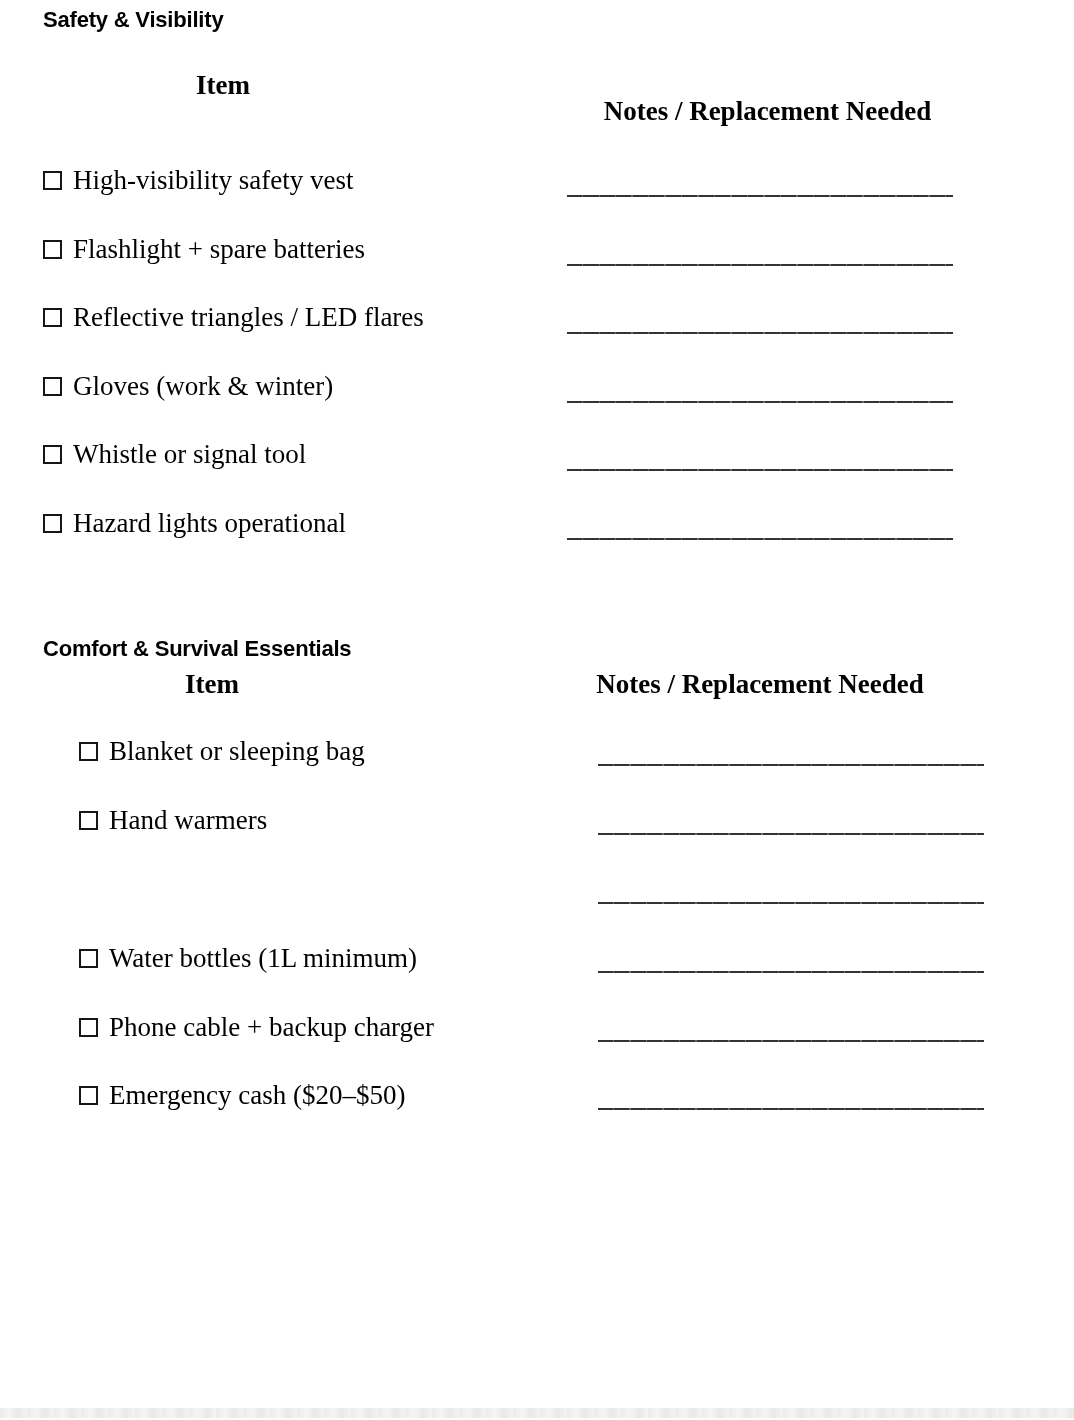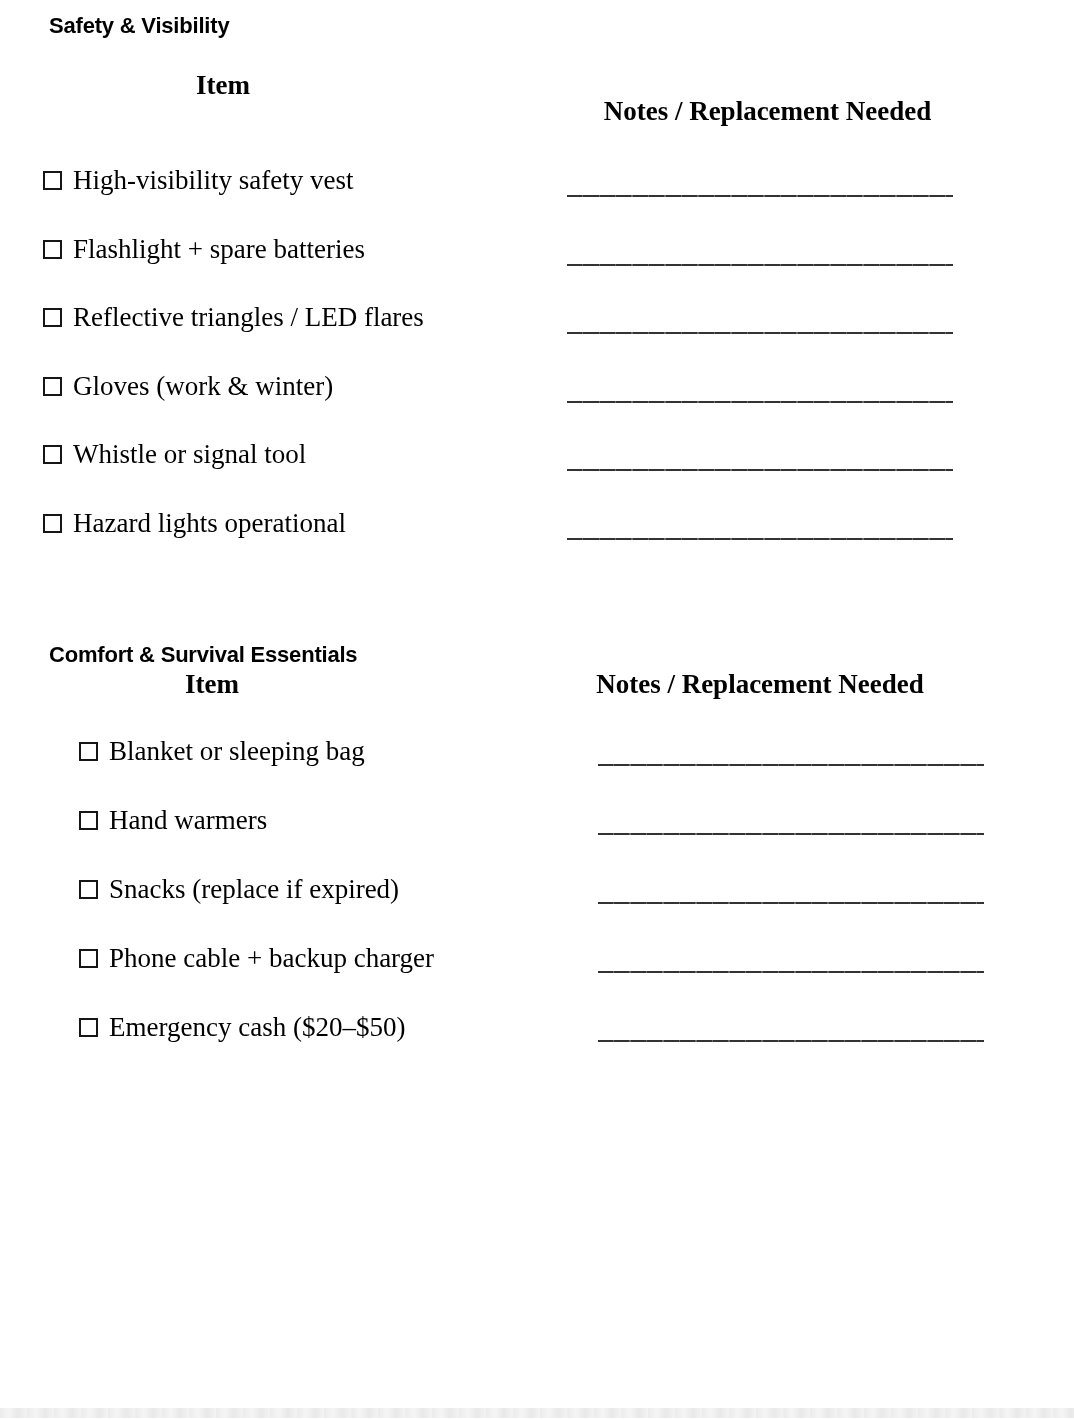--- a/index.html
+++ b/index.html
@@ -13,21 +13,21 @@
     height: 1420px;
     background: var(--page-bg, #ffffff);
     overflow: hidden;
     font-family: "Liberation Serif", serif;
     color: var(--text, #000000);
   }
   .sec { position: absolute; left: 0; width: 1074px; }
   .sec-title {
     position: absolute;
     left: 40px;
-    margin: 9px;
+    margin: 3px;
     font-family: "Liberation Sans", sans-serif;
     font-weight: 700;
     font-size: 22px;
     line-height: 26px;
     letter-spacing: -0.2px;
     color: var(--text, #000000);
     white-space: nowrap;
     text-align: center;
   }
   .hdr {
@@ -182,27 +182,30 @@
 
   <div class="row">
     <div class="item">
       <span class="checkbox"></span>
       <span class="label">Hand warmers</span>
     </div>
     <div class="note-line"></div>
   </div>
 
   <div class="row">
-    <div class="item">
-      <span class="checkbox"></span>
-      <span class="label">Snacks (replace if expired)</span>
-    </div>
-    <div class="note-line"></div>
-  </div>
-
+    <div class="note-line"></div>
+  </div>
+
+  <div class="row">
+    <div class="item">
+      <span class="checkbox"></span>
+      <span class="label">Water bottles (1L minimum)</span>
+    </div>
+    <div class="note-line"></div>
+  </div>
 
 
   <div class="row">
     <div class="item">
       <span class="checkbox"></span>
       <span class="label">Phone cable + backup charger</span>
     </div>
     <div class="note-line"></div>
   </div>
 

